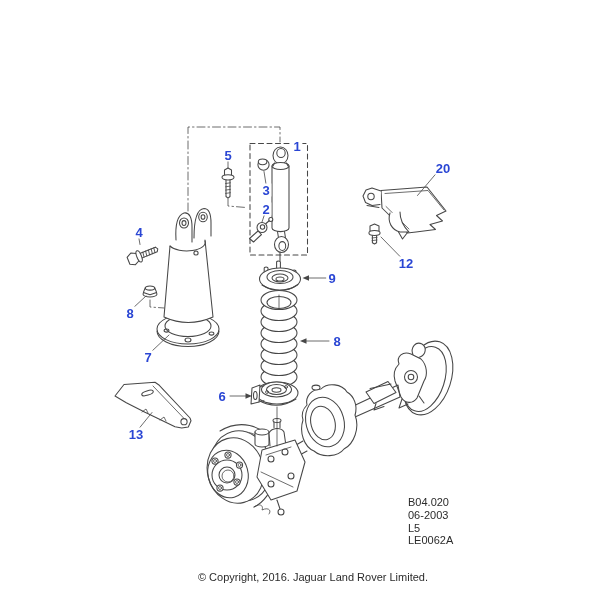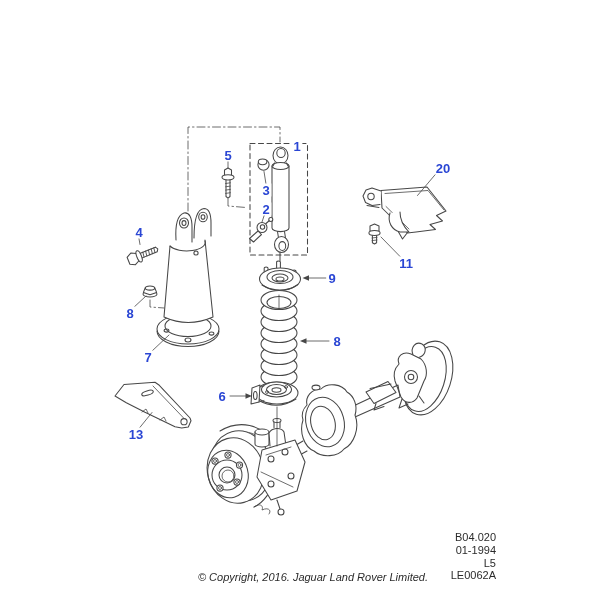--- a/index.html
+++ b/index.html
@@ -20,26 +20,26 @@
   #art .thin{stroke-width:0.8;}
   #art .arrow{fill:var(--color-line);stroke:none;}
   #art .dash{stroke-dasharray:8 3 1.5 3;}
   #art .boxdash{stroke-dasharray:5 3.5;}
   .callout{
     position:absolute;transform:translate(-50%,-50%);
     color:var(--color-callout);font-weight:bold;font-size:13px;line-height:1;
     background:var(--color-background);padding:0 2px;letter-spacing:0;
   }
   .plate{
-    position:absolute;left:408px;top:531px;width:88px;text-align:right;
+    position:absolute;left:408px;top:496px;width:88px;text-align:left;
     font-size:11px;line-height:12.8px;color:var(--color-text);
   }
   .copyright{
     position:absolute;left:26px;top:571px;width:574px;text-align:center;
-    font-size:11px;color:var(--color-text);font-style:italic;
+    font-size:11px;color:var(--color-text);
   }
 </style>
 </head>
 <body>
 
 <div id="stage">
 
   <svg id="art" width="600" height="600" viewBox="0 0 600 600">
 
     <g>
@@ -281,25 +281,25 @@
   <span class="callout" style="left:266px;top:209px">2</span>
   <span class="callout" style="left:266px;top:190px">3</span>
   <span class="callout" style="left:139px;top:232px">4</span>
   <span class="callout" style="left:228px;top:155px">5</span>
   <span class="callout" style="left:222px;top:396px">6</span>
   <span class="callout" style="left:148px;top:357px">7</span>
   <span class="callout" style="left:130px;top:313px">8</span>
   <span class="callout" style="left:332px;top:278px">9</span>
   <span class="callout" style="left:337px;top:341px">8</span>
   <span class="callout" style="left:443px;top:168px">20</span>
-  <span class="callout" style="left:406px;top:263px">11</span>
+  <span class="callout" style="left:406px;top:263px">12</span>
   <span class="callout" style="left:136px;top:434px">13</span>
 
   <div class="plate">
     <div>B04.020</div>
-    <div>01-1994</div>
+    <div>06-2003</div>
     <div>L5</div>
     <div>LE0062A</div>
   </div>
 
   <div class="copyright">© Copyright, 2016. Jaguar Land Rover Limited.</div>
 
 </div>
 
 </body></html>

